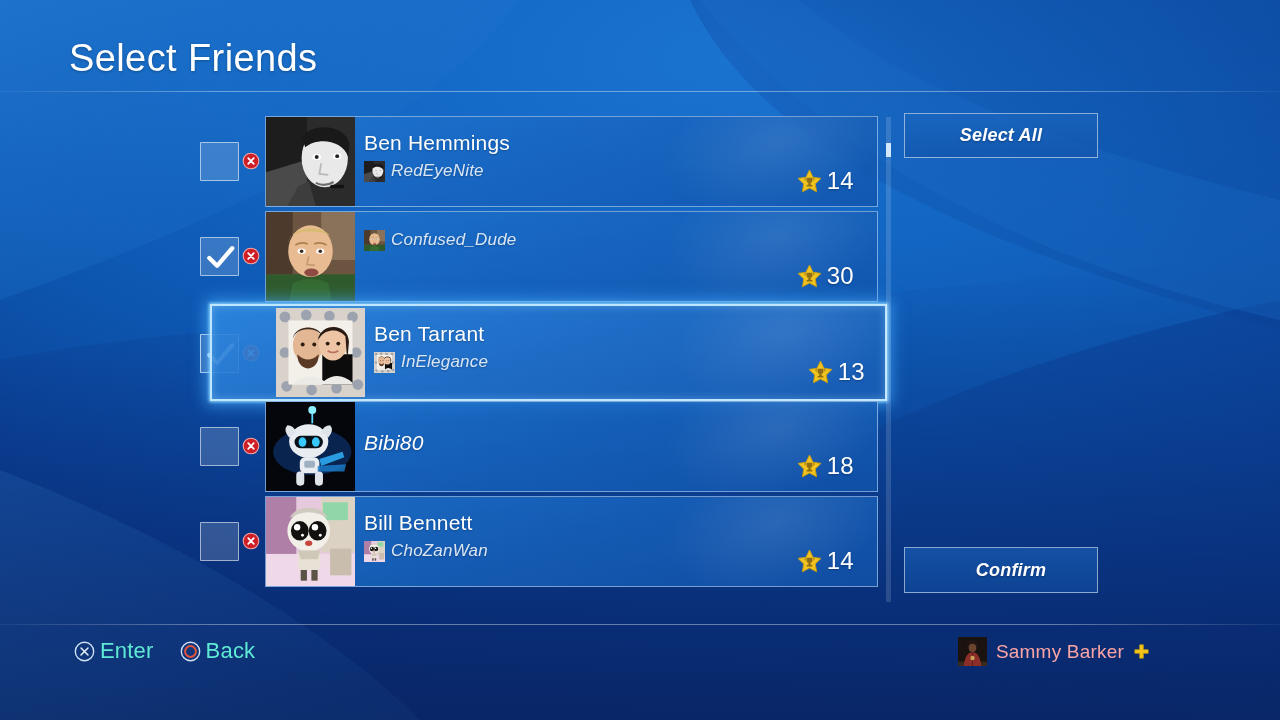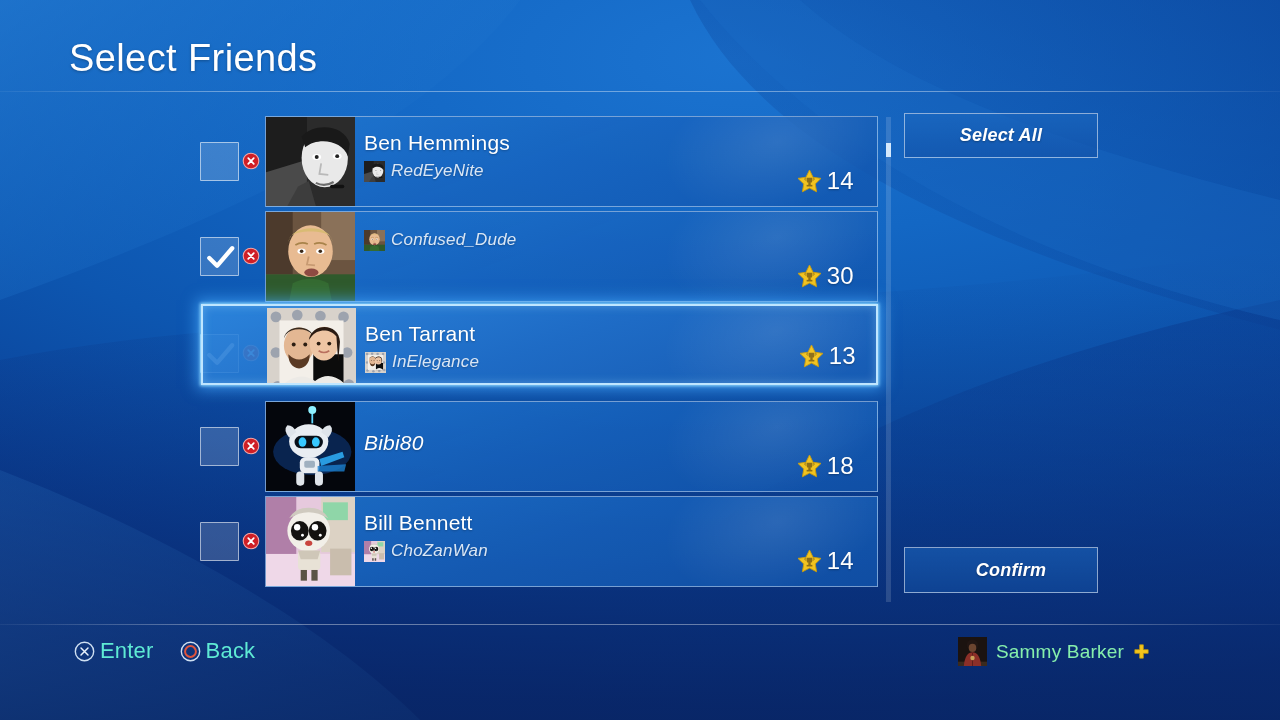--- a/index.html
+++ b/index.html
@@ -76,21 +76,21 @@
   .row-text.id-only .online-id { font-size:21px; font-style:italic; color:#ffffff; }
 
   .level { position:absolute; right:23px; bottom:11px; display:flex; align-items:center; gap:4px; }
   .level .star { width:27px; height:27px; }
   .level .star svg { width:27px; height:27px; display:block; }
   .level .lvnum { font-size:24px; font-weight:300; color:#fff; letter-spacing:.3px;
                   text-shadow:0 1px 2px rgba(0,0,0,.3); }
 
   
   .friend-row.focused .row-card {
-    left:5px; width:677px; top:0px; height:81px;
+    left:14px; width:677px; top:0px; height:97px;
     background:linear-gradient(160deg, rgba(45,134,222,.92) 0%, rgba(32,110,200,.90) 50%, rgba(24,92,180,.90) 100%);
     border:2px solid #bfe6ff;
     box-shadow:0 0 3px 1px rgba(150,220,255,.95), 0 0 14px 4px rgba(70,170,255,.72),
                inset 0 0 10px rgba(170,225,255,.35);
   }
   .friend-row.focused .avatar { left:64px; top:2px; width:89px; height:89px; }
   .friend-row.focused .row-text { left:162px; top:15px; }
   .friend-row.focused .checkbox { top:30px; border-color:rgba(255,255,255,.75); }
   .friend-row.focused .xbadge { top:40px; }
   .friend-row.focused .level { bottom:13px; right:20px; }
@@ -118,21 +118,21 @@
   #footer { position:absolute; left:0; top:625px; width:1280px; height:95px; z-index:3; }
   #footer-left { position:absolute; left:74px; top:13px; display:flex; align-items:center; gap:26px; }
   .hint { display:flex; align-items:center; gap:5px; }
   .hint .glyph { width:21px; height:21px; }
   .hint .glyph svg { width:21px; height:21px; display:block; }
   .hint .htext { font-size:22px; font-weight:300; color:#5eead4; letter-spacing:.2px; }
 
   #footer-right { position:absolute; right:130px; top:12px; display:flex; align-items:center; gap:9px; }
   #user-avatar { width:29px; height:29px; overflow:hidden; }
   #user-avatar svg { width:29px; height:29px; display:block; }
-  #user-name { font-size:19px; font-weight:300; color:#86efac; letter-spacing:.2px; }
+  #user-name { font-size:19px; font-weight:300; color:#fca5a5; letter-spacing:.2px; }
   #ps-plus-icon { width:17px; height:17px; }
   #ps-plus-icon svg { width:17px; height:17px; display:block; }
 </style>
 </head>
 <body>
 
 <div id="bg">
   <svg viewBox="0 0 1280 720" preserveAspectRatio="none">
     <defs>
       <linearGradient id="w1" x1="0" y1="0" x2="1" y2="1">

